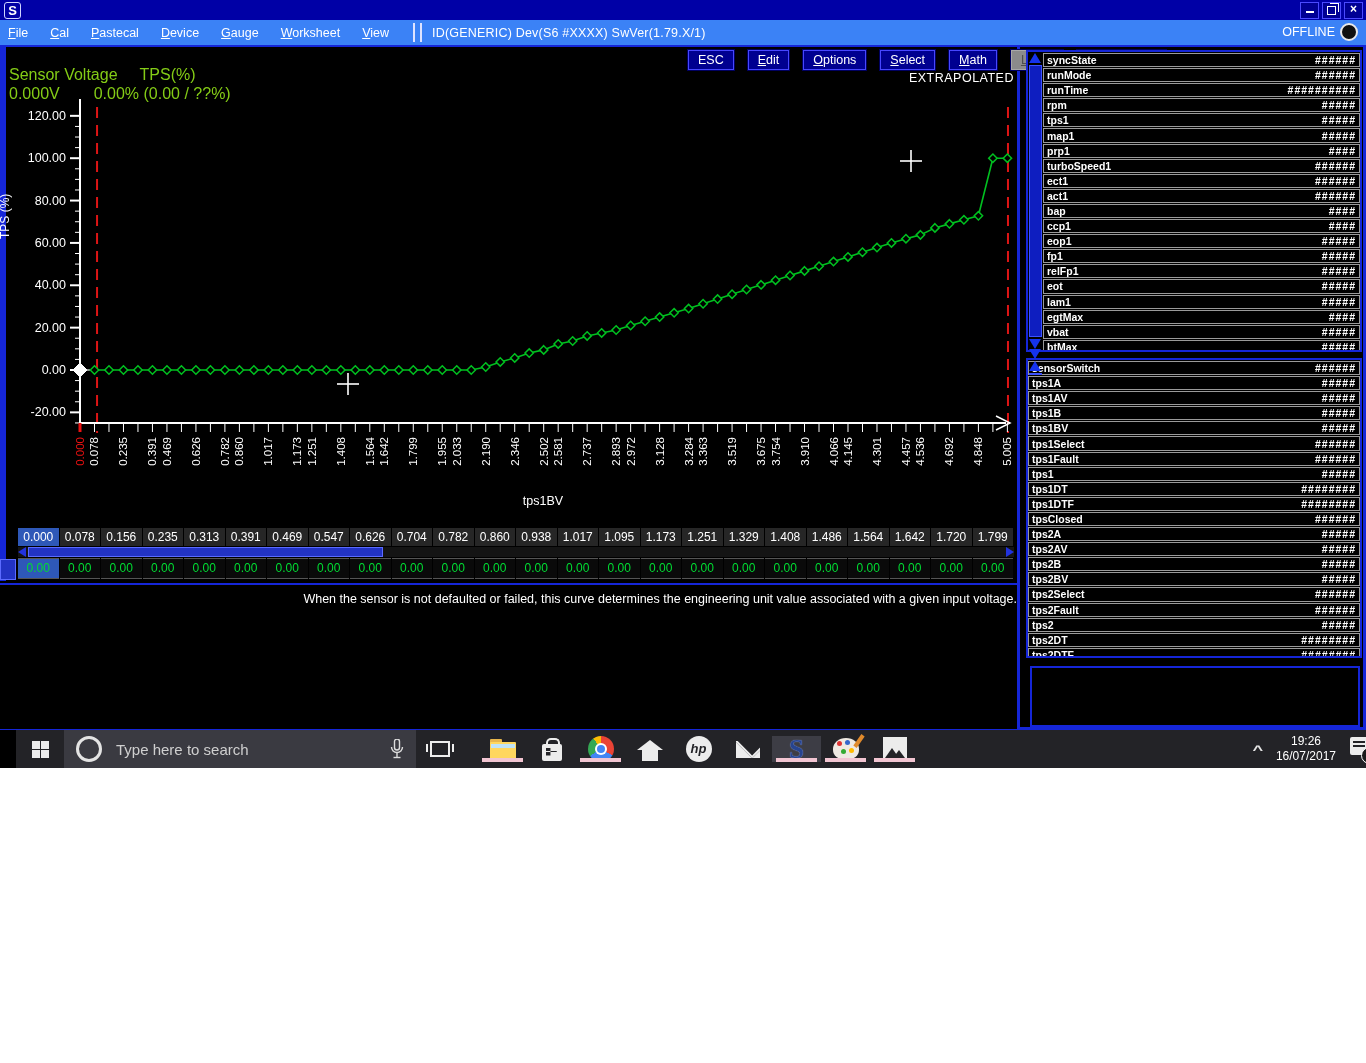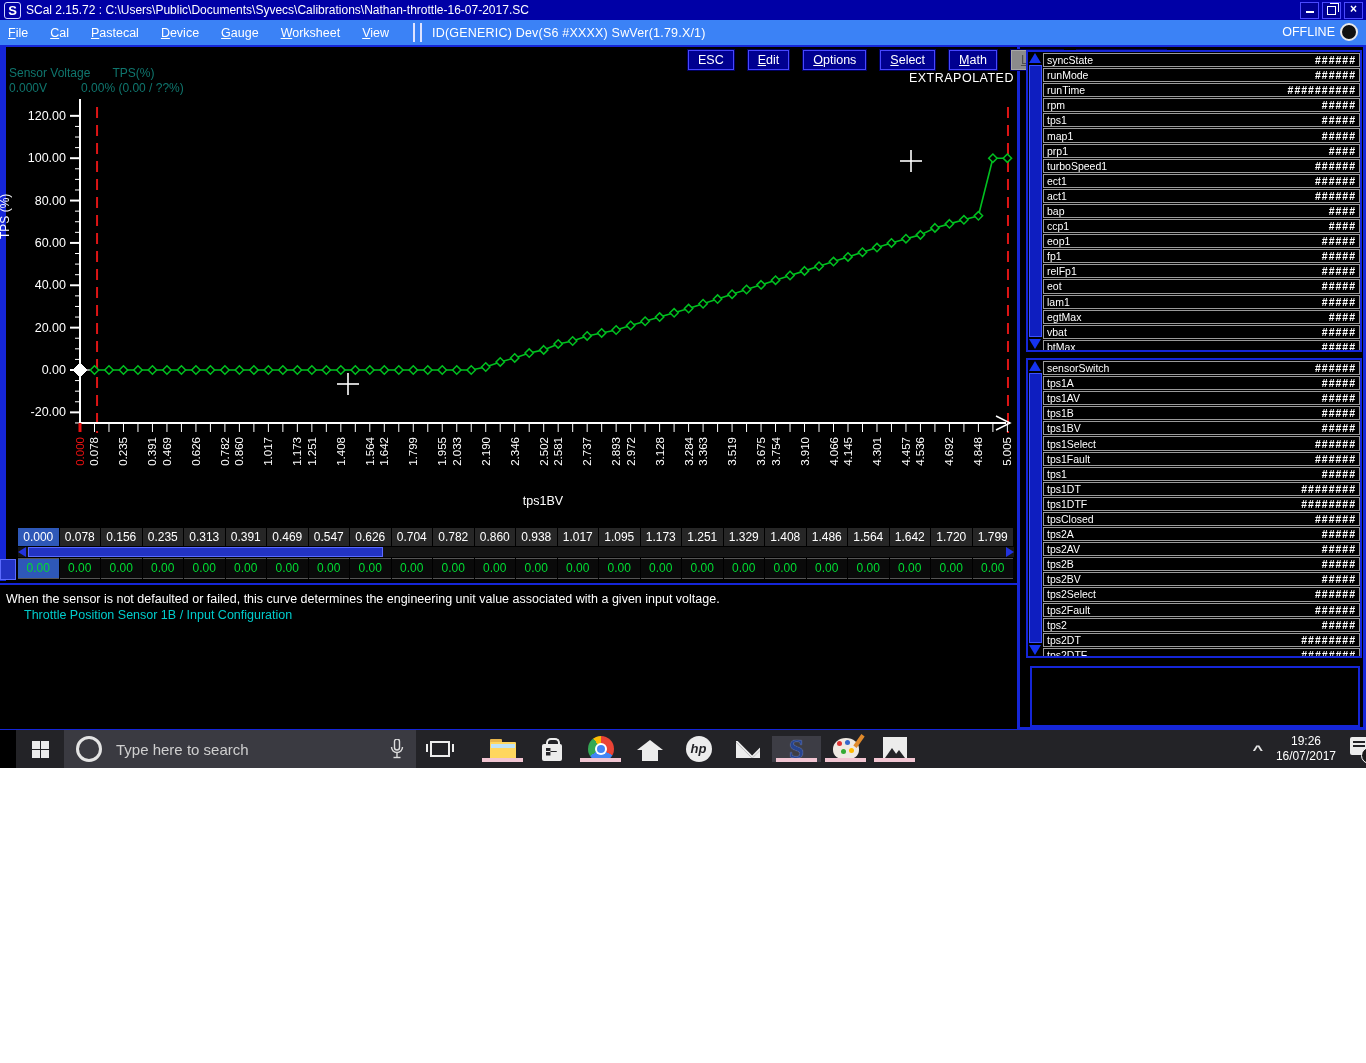--- a/index.html
+++ b/index.html
@@ -31,21 +31,21 @@
   #strip-left{position:absolute;left:0;top:47px;width:6px;height:534px;}
   #strip-right{position:absolute;left:1363px;top:47px;width:3px;height:683px;}
   #div-vert{position:absolute;left:1017px;top:47px;width:3px;height:683px;}
   #line-bottom{position:absolute;left:0;top:727px;width:1366px;height:3px;}
 
   
   #breadcrumb{position:absolute;left:9px;top:48px;color:#00e200;font-size:12.5px;}
   #toolbar{position:absolute;left:648px;top:50px;display:flex;gap:14px;padding-left:40px;}
   .tb-btn{background:#000090;border:1px solid #4646ff;outline:1px solid #000060;color:#fff;font-size:12.5px;padding:2px 9px;white-space:nowrap;}
   .tb-btn.disabled{background:#8b8b8b;border-color:#a8a8a8;color:#4e4e4e;}
-  #readout{position:absolute;left:9px;top:66px;color:#0f766e;font-size:12px;}
+  #readout{position:absolute;left:9px;top:66px;color:#84cc16;font-size:16px;}
   #readout .r1{display:flex;gap:22px;}
   #readout .r2{display:flex;gap:34px;margin-top:1px;}
   #extrapolated{position:absolute;right:352px;top:71px;color:#fff;font-size:12.5px;letter-spacing:.5px;}
 
   
   #chart-wrap{position:absolute;left:8px;top:93px;width:1010px;height:432px;}
   #yaxis-title{position:absolute;left:-2px;top:225px;width:14px;color:#fff;font-size:12px;transform:rotate(-90deg);transform-origin:center;white-space:nowrap;}
 
   
   #volt-table{position:absolute;left:18px;top:528px;width:996px;}
@@ -54,36 +54,36 @@
   .hdr-cell.sel{background:#2e58b8;}
   #row-scroll{height:10px;margin:1px 0;background:#141414;position:relative;}
   #row-scroll .arrow-l{position:absolute;left:0;top:0;width:0;height:0;border-top:5px solid transparent;border-bottom:5px solid transparent;border-right:8px solid #2233dd;}
   #row-scroll .arrow-r{position:absolute;right:0;top:0;width:0;height:0;border-top:5px solid transparent;border-bottom:5px solid transparent;border-left:8px solid #2233dd;}
   #row-scroll .thumb{position:absolute;left:10px;top:0;width:355px;height:10px;background:#2233c4;border:1px solid #5b6bff;box-sizing:border-box;}
   .val-cell{width:40.5px;height:19px;margin-right:1px;background:#0a0a0a;border-top:1px solid #555;border-bottom:1px solid #555;color:#00dd33;font-size:12px;text-align:center;line-height:19px;}
   .val-cell.sel{background:#2e58b8;}
   #row-indicator{position:absolute;left:-18px;top:31px;width:14px;height:19px;background:#2233c4;border:1px solid #5b6bff;}
 
   
-  #desc{position:absolute;left:0px;top:583px;width:1017px;height:144px;background:#000;border-top:2px solid #1526d8;color:#fff;font-size:12.5px;}
+  #desc{position:absolute;left:0px;top:583px;width:1017px;height:144px;background:#000;border-top:2px solid #1526d8;color:#fff;font-size:12.5px;text-align:right;}
   #desc .l1{margin:7px 0 0 6px;}
   #desc .l2{margin:13px 0 0 6px;}
   #desc .link{margin:2px 0 0 24px;color:#00cccc;}
 
   
   .live-panel{position:absolute;left:1026px;width:336px;background:#000;border:2px solid #1526d8;box-sizing:border-box;display:flex;}
   #panel1{top:50px;height:302px;}
-  #panel2{top:358px;height:300px;}
+  #panel2{top:358px;height:300px;flex-direction:column;}
   .vscroll{width:15px;background:#000;position:relative;flex:none;}
   .vscroll .up{position:absolute;top:1px;left:1px;width:0;height:0;border-left:6px solid transparent;border-right:6px solid transparent;border-bottom:10px solid #1533ee;}
   .vscroll .down{position:absolute;bottom:1px;left:1px;width:0;height:0;border-left:6px solid transparent;border-right:6px solid transparent;border-top:10px solid #1533ee;}
   .vscroll .vthumb{position:absolute;top:13px;bottom:13px;left:1px;width:11px;background:#0e1ec0;border:1px solid #3c52ff;}
   .rows{flex:1;overflow:hidden;}
   .live-row{height:12.1px;border:1px solid #9a9a9a;margin-top:1px;background:#000;display:flex;justify-content:space-between;align-items:center;padding:0 3px;}
-  .live-row .lbl{color:#fff;font-size:10.5px;font-weight:400;}
+  .live-row .lbl{color:#fff;font-size:10.5px;font-weight:700;}
   .live-row .val{color:#fff;font-size:10.5px;font-weight:700;letter-spacing:1px;}
   #panel3{position:absolute;left:1030px;top:666px;width:330px;height:61px;background:#000;border:2px solid #1526d8;box-sizing:border-box;}
 
   
   #taskbar{position:absolute;left:16px;top:730px;width:1366px;height:38px;background:#232327;display:flex;align-items:center;}
   #start-btn{width:48px;height:38px;display:flex;align-items:center;justify-content:center;}
   .win-logo{display:grid;grid-template-columns:8px 8px;grid-template-rows:8px 8px;gap:1px;}
   .win-logo div{background:#ececec;}
   #search-box{width:352px;height:38px;background:#3a3a41;display:flex;align-items:center;position:relative;}
   #cortana-ring{width:20px;height:20px;border:3px solid #e4e4e4;border-radius:50%;margin-left:12px;}
@@ -130,21 +130,20 @@
   .photos-icon:after{content:"";position:absolute;left:10px;bottom:3px;width:0;height:0;border-left:6px solid transparent;border-right:6px solid transparent;border-bottom:8px solid #232327;}
   u{text-decoration:underline;}
 </style>
 </head>
 <body>
 
 <div id="app">
 
   <div id="titlebar">
     <div id="app-logo">S</div>
-    <div id="title-text">SCal 2.15.72  :  C:\Users\Public\Documents\Syvecs\Calibrations\Nathan-throttle-16-07-2017.SC</div>
     <div id="win-controls">
       <div class="win-btn"><span class="glyph-min"></span></div>
       <div class="win-btn"><span class="glyph-rest"></span></div>
       <div class="win-btn glyph-close">×</div>
     </div>
   </div>
 
   <div id="menubar">
     <div id="menu-items">
         <div class="menu-item"><span><u>F</u>ile</span></div>
@@ -471,21 +470,20 @@
         <div class="val-cell">0.00</div>
         <div class="val-cell">0.00</div>
         <div class="val-cell">0.00</div>
         <div class="val-cell">0.00</div>
       </div>
     <div id="row-indicator"></div>
   </div>
 
   <div id="desc">
     <div class="l1">When the sensor is not defaulted or failed, this curve determines the engineering unit value associated with a given input voltage.</div>
-    <div class="link">Throttle Position Sensor 1B / Input Configuration</div>
   </div>
 
   <div id="panel1" class="live-panel">
     <div class="vscroll">
       <div class="up"></div>
       <div class="vthumb"></div>
       <div class="down"></div>
     </div>
     <div class="rows" id="rows1">
         <div class="live-row">

